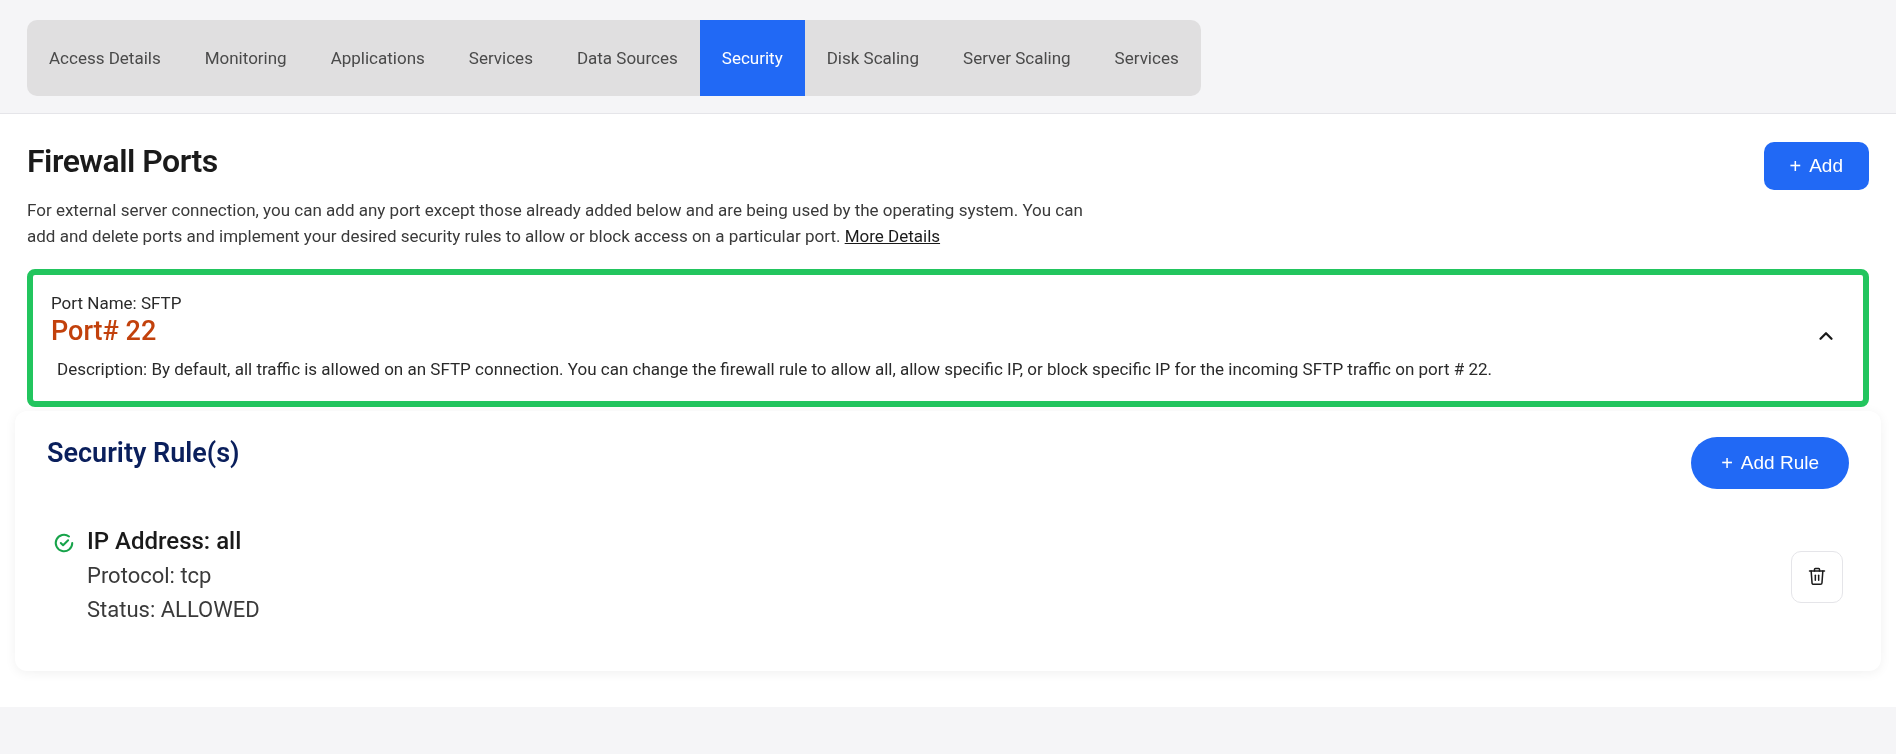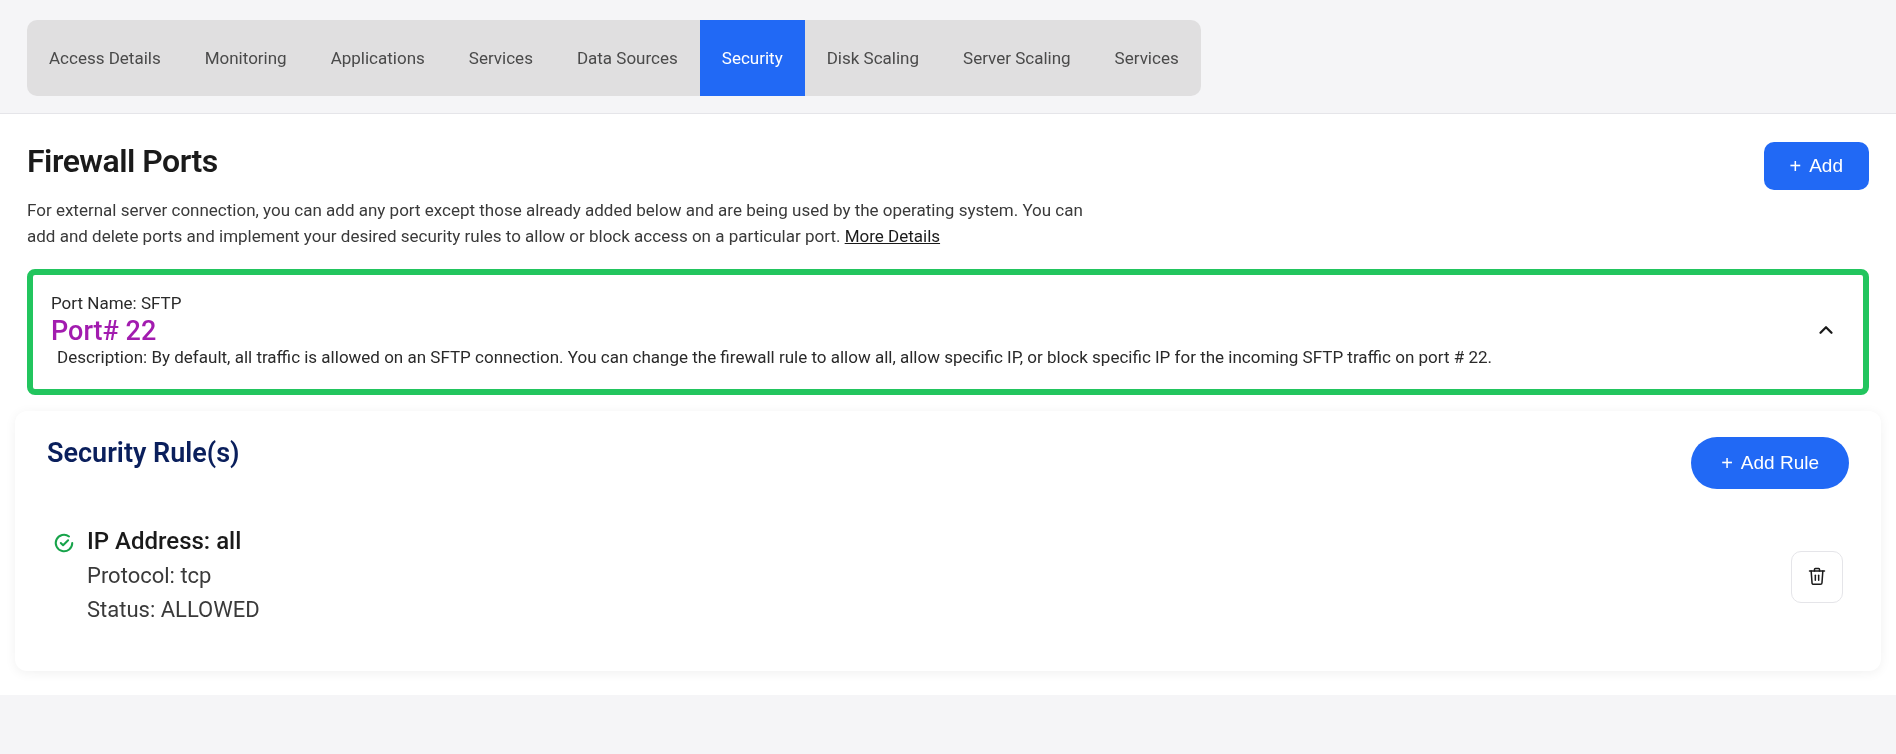--- a/index.html
+++ b/index.html
@@ -90,43 +90,43 @@
     }
     .port-card-left { flex: 1; }
     .port-name-line {
       font-size: 17px;
       color: #2a2a2a;
       margin-bottom: 2px;
     }
     .port-number {
       font-size: 27px;
       font-weight: 500;
-      color: #a21caf;
-      margin-bottom: 0;
+      color: #c2410c;
+      margin-bottom: 12px;
     }
     .port-desc {
       font-size: 17px;
       color: #2a2a2a;
       padding-left: 6px;
     }
     .chevron {
       cursor: pointer;
       padding: 8px;
     }
     .chevron svg { display: block; }
     .rules-panel {
       margin-top: 0;
       margin-left: -12px;
       margin-right: -12px;
       background: #ffffff;
       border-radius: 12px;
       box-shadow: 0 2px 12px rgba(0,0,0,0.06);
       padding: 26px 32px 34px;
       position: relative;
-      top: 16px;
+      top: 4px;
     }
     .rules-header {
       display: flex;
       justify-content: space-between;
       align-items: flex-start;
     }
     .rules-title {
       font-size: 27px;
       font-weight: 600;
       color: #0a1f5c;

